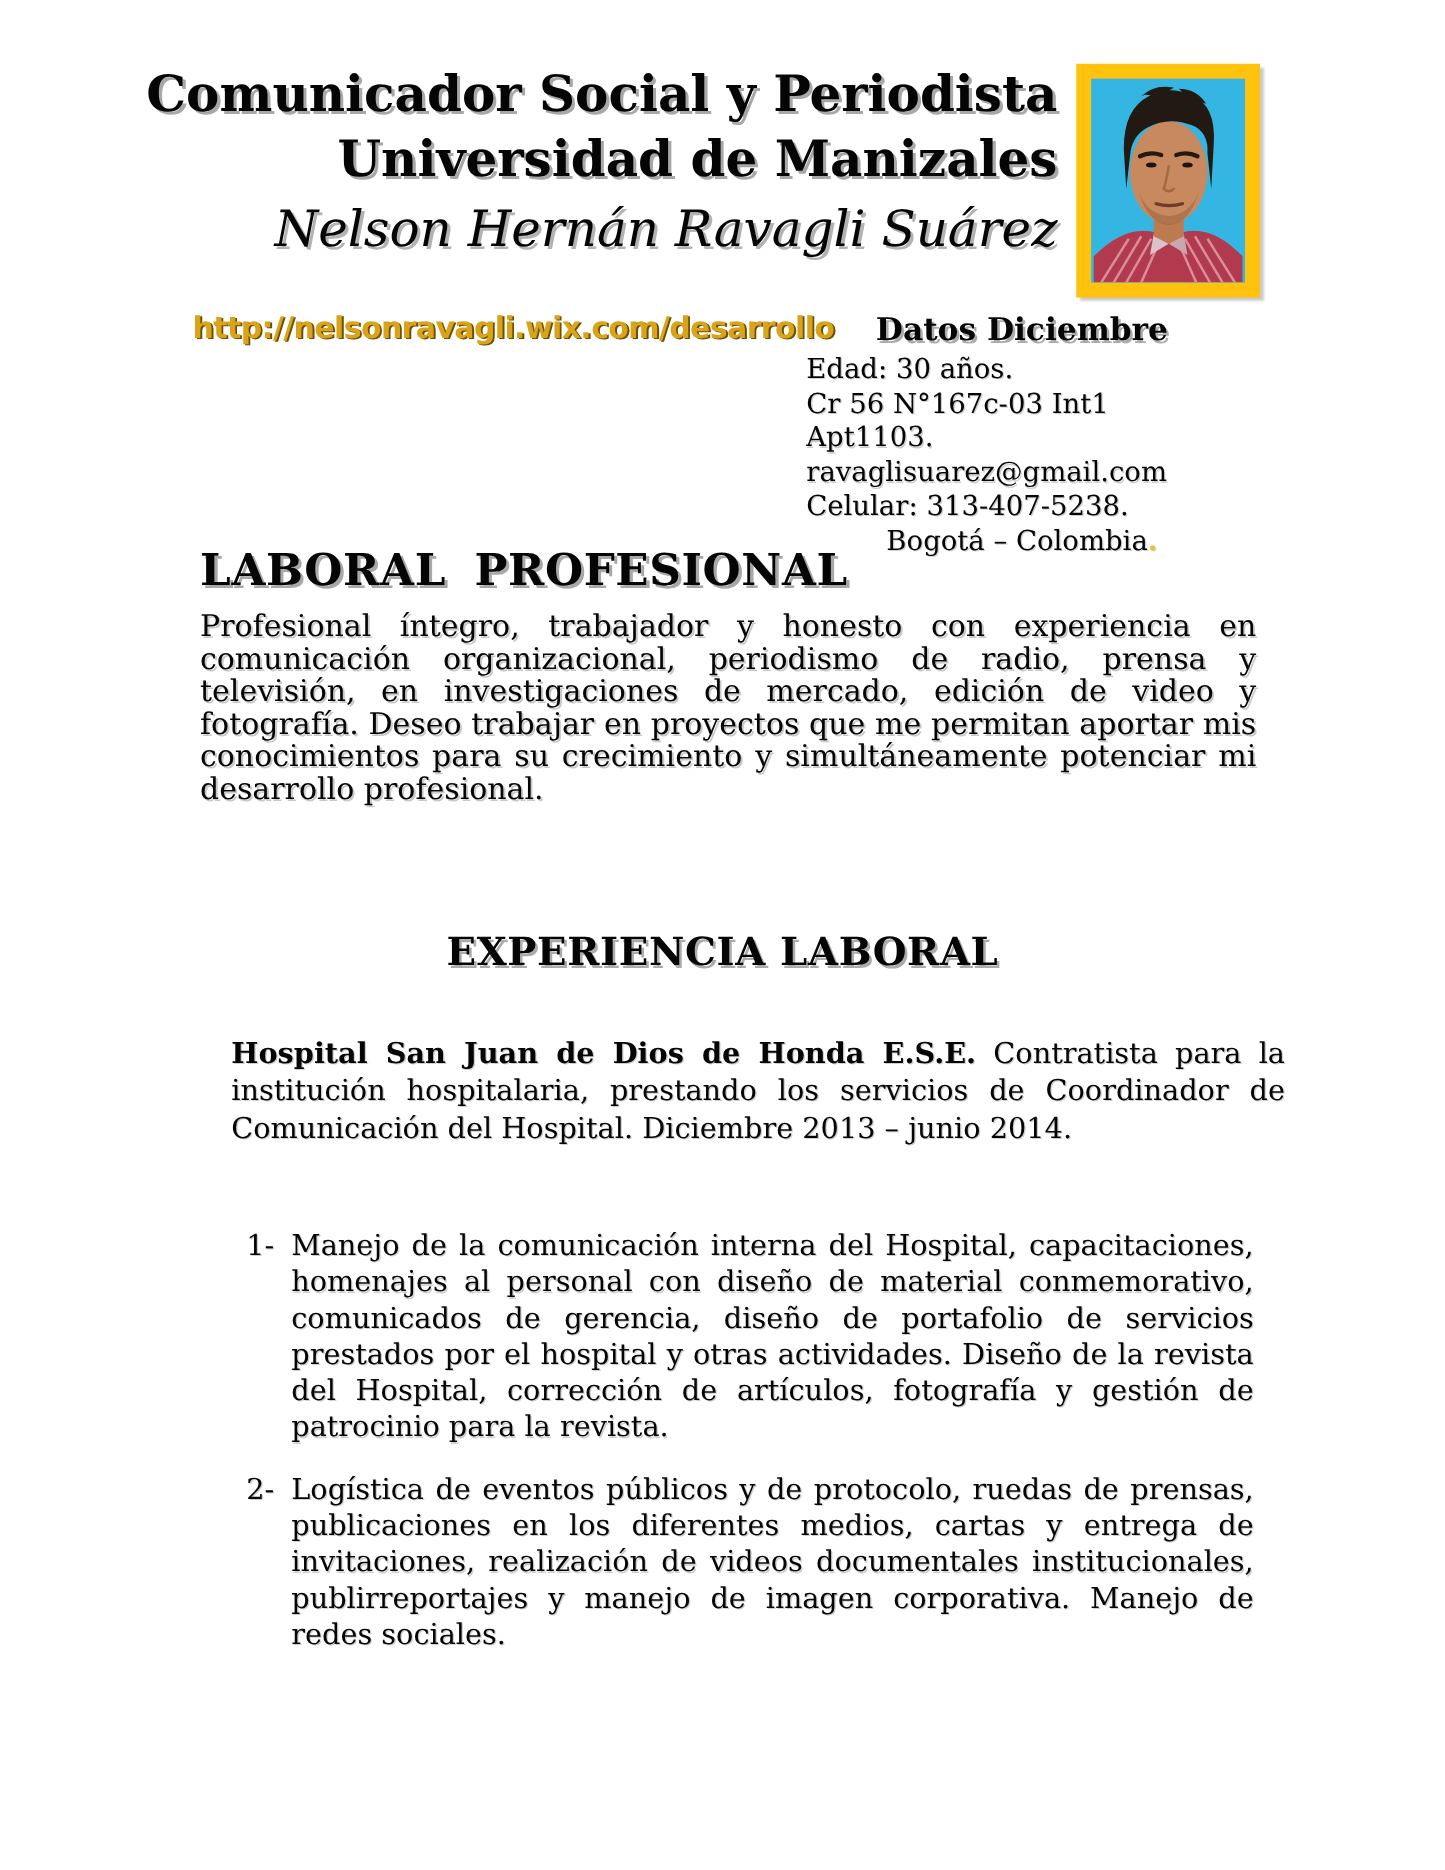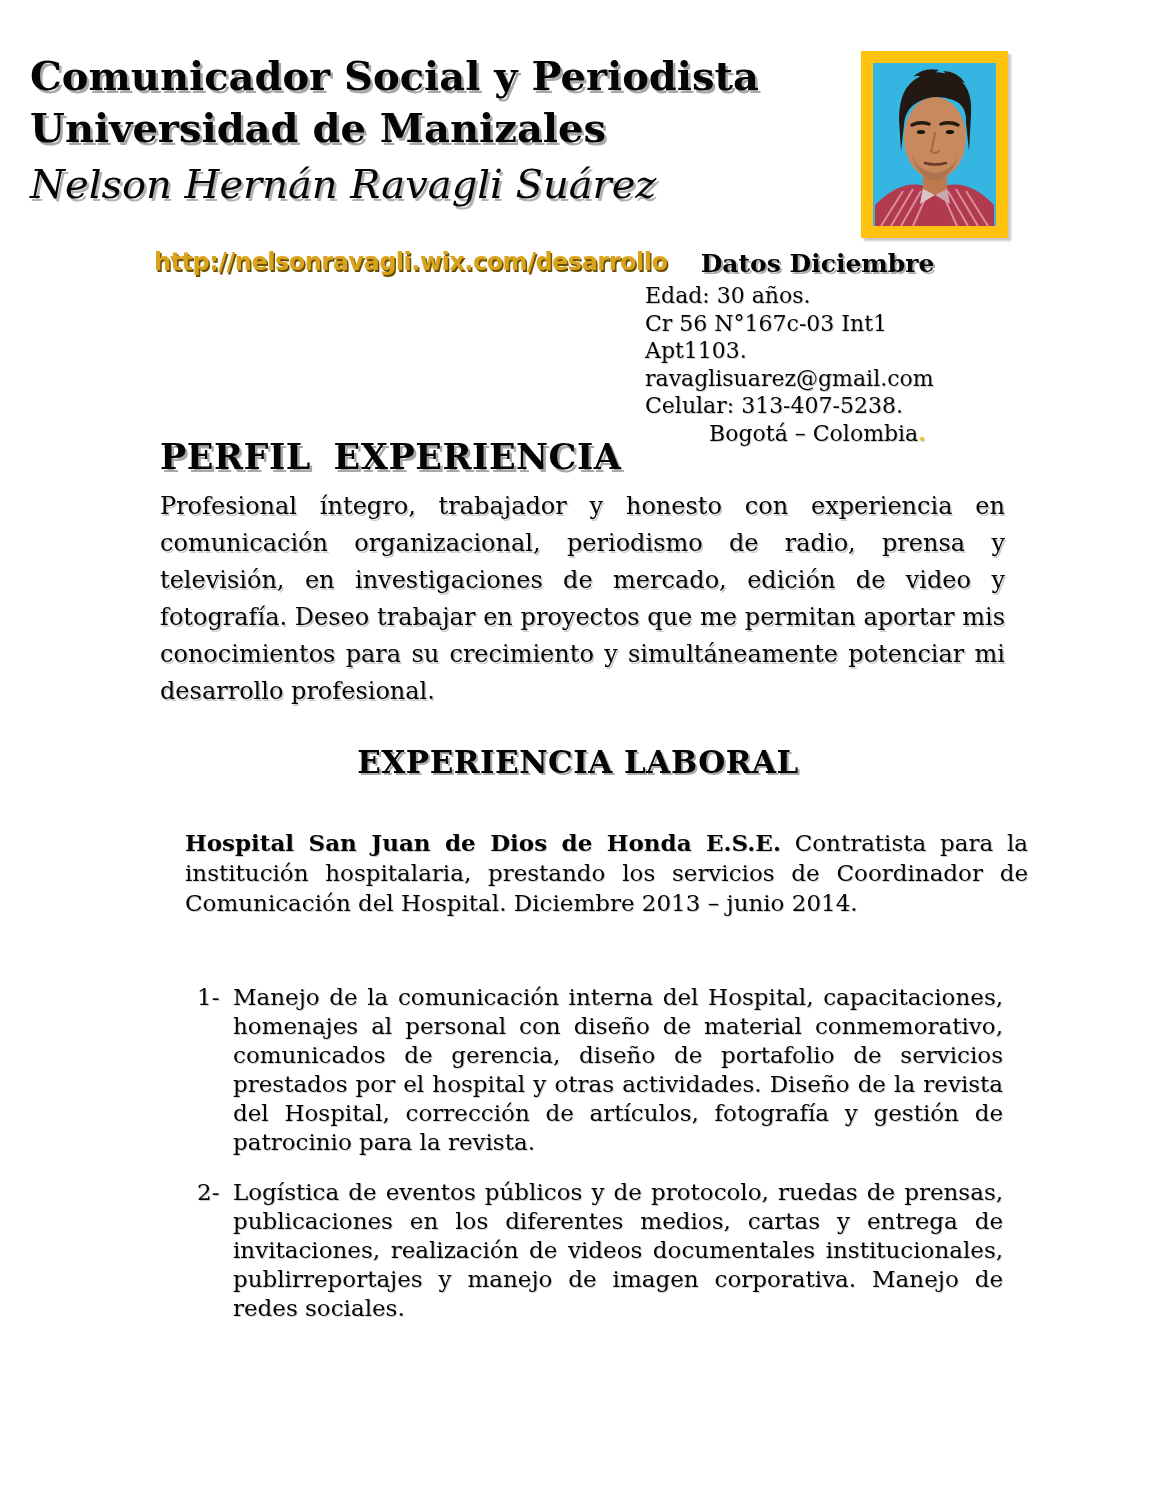--- a/index.html
+++ b/index.html
@@ -6,21 +6,21 @@
   .page{
     position:relative;
     width:1156px;height:1496px;
     margin:0 auto;
     background:#ffffff;
     font-family:"DejaVu Serif","Liberation Serif",serif;
     color:#050505;
     overflow:hidden;
   }
   
-  .header{position:absolute;left:30px;top:50px;width:830px;text-align:left;}
+  .header{position:absolute;left:16px;top:50px;width:830px;text-align:right;}
   .title-line{
     font-weight:bold;font-size:40px;line-height:52px;
     letter-spacing:0px;
     text-shadow:2.5px 2.5px 0 #a8a8a8;
     white-space:nowrap;
   }
   .person-name{
     font-weight:normal;font-size:40px;line-height:46px;margin-top:7px;
     text-shadow:2.5px 2.5px 0 #b3b3b3;
     white-space:nowrap;
@@ -53,21 +53,21 @@
   .yellow-dot{color:var(--yellow-dot,#f0c030);font-weight:bold;}
   
   .perfil-heading{
     position:absolute;left:160px;top:437px;
     font-size:35px;font-weight:bold;line-height:40px;
     word-spacing:10px;letter-spacing:0.5px;
     text-shadow:2.5px 2.5px 0 #a8a8a8;
   }
   .perfil-body{
     position:absolute;left:160px;top:488px;width:845px;
-    font-size:24px;line-height:37px;
+    font-size:24px;line-height:26px;
     text-align:justify;text-align-last:left;
     text-shadow:1.5px 1.5px 0 #c9c9c9;
   }
   
   .exp-heading{
     position:absolute;left:0;top:744px;width:1156px;text-align:center;
     font-size:31px;font-weight:bold;line-height:36px;letter-spacing:0.5px;
     text-shadow:2px 2px 0 #ababab;
   }
   .hospital-para{
@@ -154,21 +154,21 @@
 
   <div class="datos">
     <div class="datos-heading">Datos Diciembre</div>
     <div>Edad: 30 años.</div>
     <div>Cr 56 N°167c-03 Int1 Apt1103.</div>
     <div>ravaglisuarez@gmail.com</div>
     <div>Celular: 313-407-5238.</div>
     <div class="datos-location"><span>Bogotá – Colombia</span><span class="yellow-dot">.</span></div>
   </div>
 
-  <div class="perfil-heading">PERFIL EXPERIENCIA</div>
+  <div class="perfil-heading">LABORAL PROFESIONAL</div>
   <div class="perfil-body">Profesional íntegro, trabajador y honesto con experiencia en comunicación organizacional, periodismo de radio, prensa y televisión, en investigaciones de mercado, edición de video y fotografía. Deseo trabajar en proyectos que me permitan aportar mis conocimientos para su crecimiento y simultáneamente potenciar mi desarrollo profesional.</div>
 
   <div class="exp-heading">EXPERIENCIA LABORAL</div>
 
   <div class="hospital-para"><span class="bold">Hospital San Juan de Dios de Honda E.S.E.</span><span> Contratista para la institución hospitalaria, prestando los servicios de Coordinador de Comunicación del Hospital. Diciembre 2013 – junio 2014.</span></div>
 
 
   <div class="func-item func-item-1">
     <span class="num">1-</span>
     <span>Manejo de la comunicación interna del Hospital, capacitaciones, homenajes al personal con diseño de material conmemorativo, comunicados de gerencia, diseño de portafolio de servicios prestados por el hospital y otras actividades. Diseño de la revista del Hospital, corrección de artículos, fotografía y gestión de patrocinio para la revista.</span>

